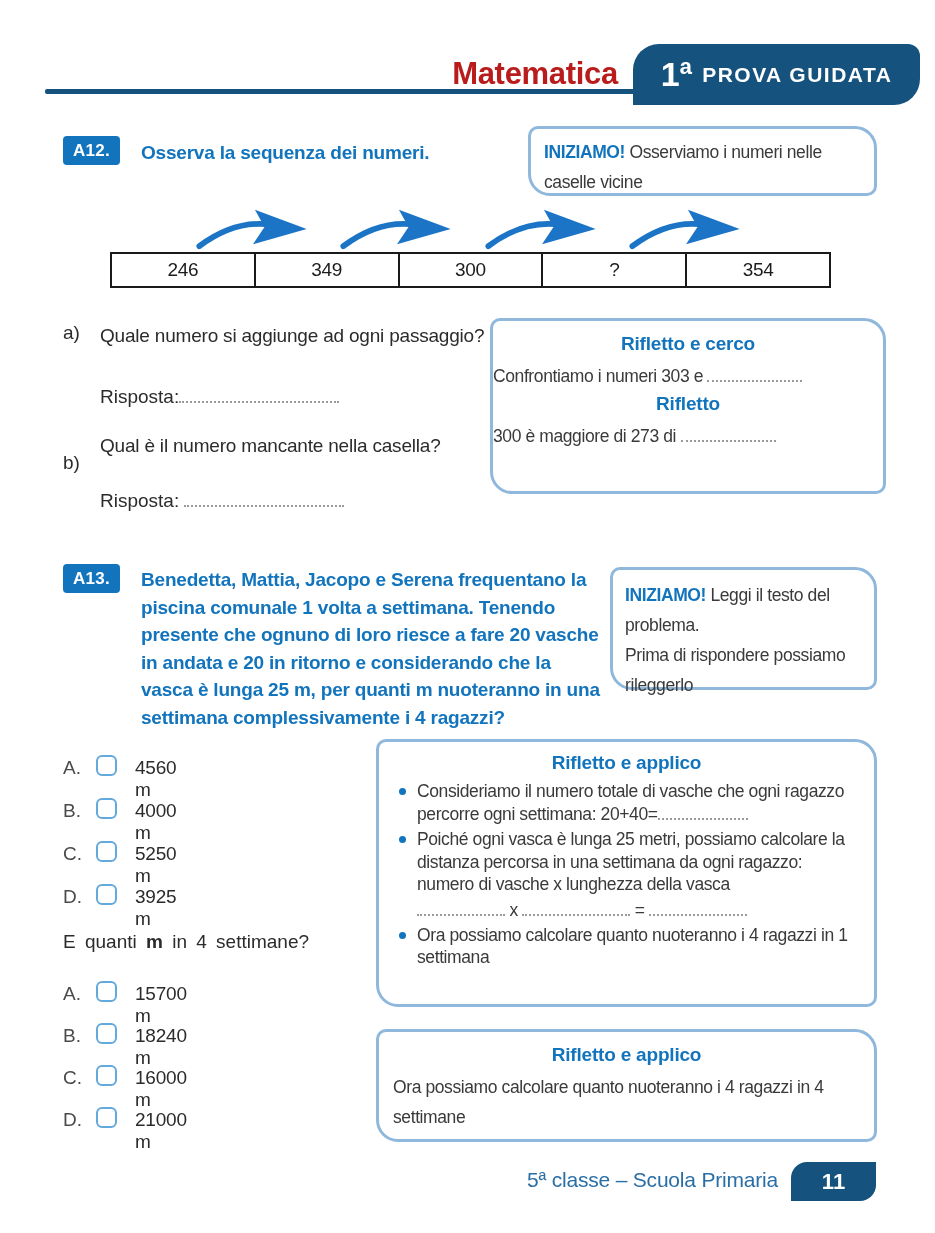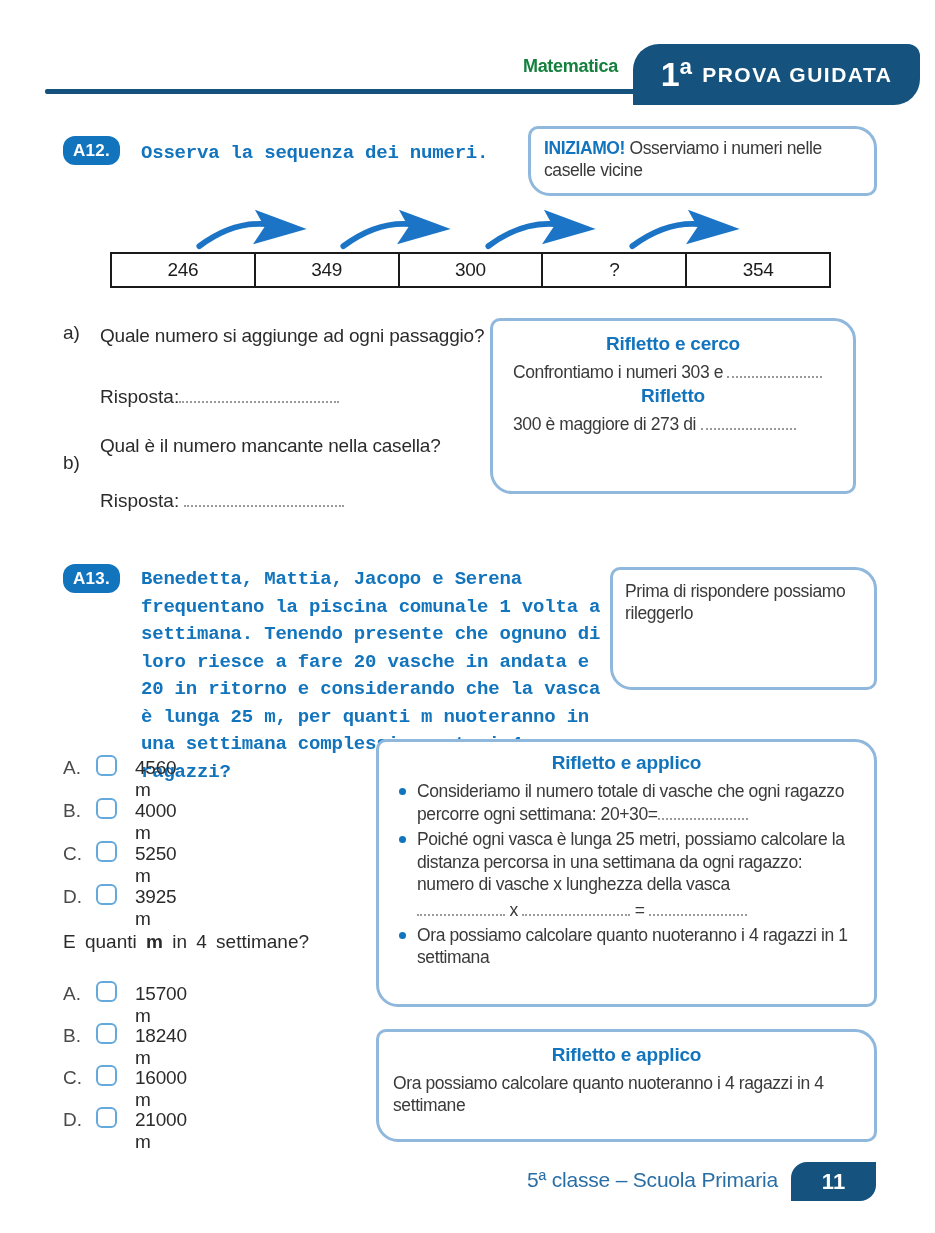--- a/index.html
+++ b/index.html
@@ -6,50 +6,50 @@
   html,body { background:#e8e8e8; }
   .page {
     position:relative; width:935px; height:1233px; margin:0 auto;
     background:#ffffff; overflow:hidden;
     font-family:"Liberation Sans", sans-serif;
     color:#2b2b2b;
   }
   
   .subject {
     position:absolute; left:420px; top:56px; width:198px;
-    text-align:right; font-size:18px; font-weight:bold; color:#15803d;
+    text-align:right; font-size:31px; font-weight:bold; color:#b91c1c;
     letter-spacing:-0.3px;
   }
   .header-rule {
     position:absolute; left:45px; top:89px; width:592px; height:5px;
     background:#15537E; border-radius:2px;
   }
   .header-badge {
     position:absolute; left:633px; top:44px; width:287px; height:61px;
     background:#15537E; border-radius:26px 12px 26px 0;
     display:flex; align-items:center; justify-content:center; gap:10px;
     color:#ffffff;
   }
   .header-badge .num { font-size:34px; font-weight:bold; }
   .header-badge .lbl { font-size:21px; font-weight:bold; letter-spacing:1.5px; }
 
   
   .ex-badge {
     position:absolute; background:#1274BD; color:#fff; font-weight:bold;
-    font-size:17px; padding:5px 10px 4px; border-radius:12px; letter-spacing:0.3px;
-  }
-  .ex-title { position:absolute; font-size:19px; font-weight:bold; color:#1274BD; letter-spacing:-0.2px;font-family:Liberation Mono, monospace; }
+    font-size:17px; padding:5px 10px 4px; border-radius:4px; letter-spacing:0.3px;
+  }
+  .ex-title { position:absolute; font-size:19px; font-weight:bold; color:#1274BD; letter-spacing:-0.2px; }
 
   
   .info-box {
     position:absolute; border:3px solid #8FB8DC; background:#fff;
     border-radius:10px 22px 10px 22px; padding:8px 13px;
   }
   .cond { letter-spacing:-0.4px; }
-  .box-text { font-size:17.5px; color:#3a3a3a; line-height:22px; }
+  .box-text { font-size:17.5px; color:#3a3a3a; line-height:30px; }
   .lead { color:#1274BD; font-weight:bold; }
   .box-title {
     text-align:center; color:#1274BD; font-weight:bold; font-size:19px;
     letter-spacing:-0.2px; margin-bottom:6px;
   }
 
   
   .seq-arrow { position:absolute; width:116px; height:46px; }
   .seq-table {
     position:absolute; left:110px; top:252px; width:721px; height:36px;
@@ -159,37 +159,41 @@
   <div class="answer-line" style="left:100px; top:386px;">
     <span>Risposta:</span><span class="dots" style="width:160px;"></span>
   </div>
 
   <div class="q-letter" style="left:63px; top:452px;">b)</div>
   <div class="q-text" style="left:100px; top:432px; width:400px;">Qual è il numero mancante nella casella?</div>
   <div class="answer-line" style="left:100px; top:490px;">
     <span>Risposta:</span> <span class="dots" style="width:160px;"></span>
   </div>
 
-  <div class="info-box cond" style="left:490px; top:318px; width:366px; height:176px; padding:12px 20px;">
+  <div class="info-box cond" style="left:490px; top:318px; width:396px; height:176px; padding:12px 0;">
     <div class="box-title">Rifletto e cerco</div>
     <div class="box-text">
       <span>Confrontiamo i numeri 303 e</span>
       <span class="dots" style="width:95px;"></span>
     </div>
     <div class="box-title" style="margin-top:2px;">Rifletto</div>
     <div class="box-text">
       <span>300 è maggiore di 273 di</span>
       <span class="dots" style="width:95px;"></span>
     </div>
   </div>
 
   <div class="ex-badge" style="left:63px; top:564px;">A13.</div>
   <div class="ex-title" style="left:141px; top:566px; width:462px; line-height:27.5px;">Benedetta, Mattia, Jacopo e Serena frequentano la piscina comunale 1 volta a settimana. Tenendo presente che ognuno di loro riesce a fare 20 vasche in andata e 20 in ritorno e considerando che la vasca è lunga 25 m, per quanti m nuoteranno in una settimana complessivamente i 4 ragazzi?</div>
 
   <div class="info-box cond" style="left:610px; top:567px; width:267px; height:123px; padding:10px 12px;">
+    <div class="box-text">
+      <span class="lead">INIZIAMO!</span>
+      <span>Leggi il testo del problema.</span>
+    </div>
     <div class="box-text">Prima di rispondere possiamo rileggerlo</div>
   </div>
 
   <div class="opt-row" style="top:755px;">
     <span class="opt-letter">A.</span>
     <span class="opt-box"></span>
     <span class="opt-value">4560 m</span>
   </div>
   <div class="opt-row" style="top:798px;">
     <span class="opt-letter">B.</span>
@@ -231,21 +235,21 @@
   <div class="opt-row" style="top:1107px;">
     <span class="opt-letter">D.</span>
     <span class="opt-box"></span>
     <span class="opt-value">21000 m</span>
   </div>
 
   <div class="info-box cond" style="left:376px; top:739px; width:501px; height:268px; padding:10px 14px;">
     <div class="box-title">Rifletto e applico</div>
     <ul class="bullets">
       <li>
-        <span>Consideriamo il numero totale di vasche che ogni ragazzo percorre ogni settimana: 20+30=</span><span class="dots" style="width:90px;"></span>
+        <span>Consideriamo il numero totale di vasche che ogni ragazzo percorre ogni settimana: 20+40=</span><span class="dots" style="width:90px;"></span>
       </li>
       <li>
         <span>Poiché ogni vasca è lunga 25 metri, possiamo calcolare la distanza percorsa in una settimana da ogni ragazzo: numero di vasche x lunghezza della vasca</span>
       </li>
     </ul>
     <div class="eq-line">
       <span class="dots" style="width:88px;"></span>
       <span>x</span>
       <span class="dots" style="width:108px;"></span>
       <span>=</span>

